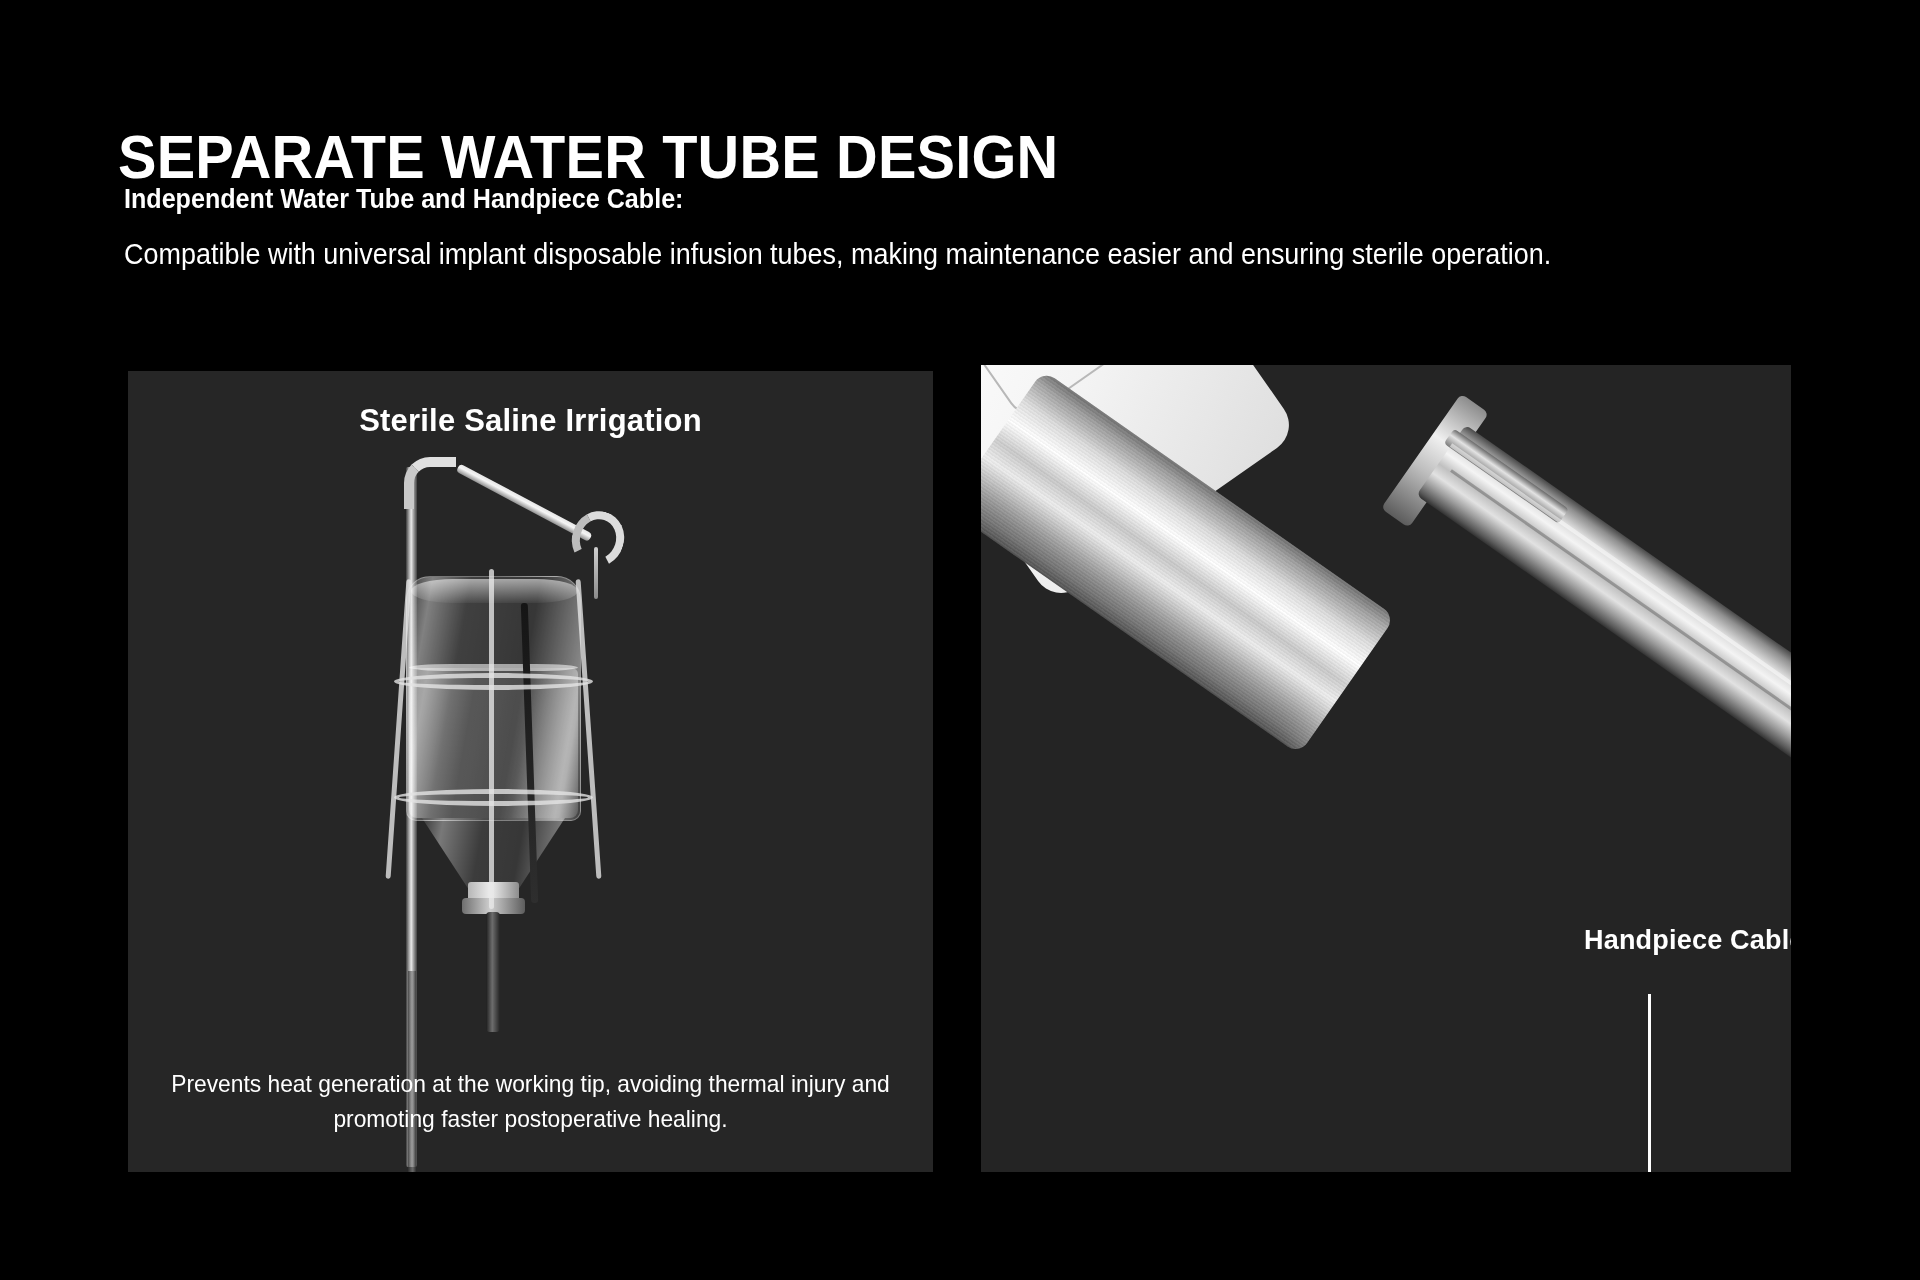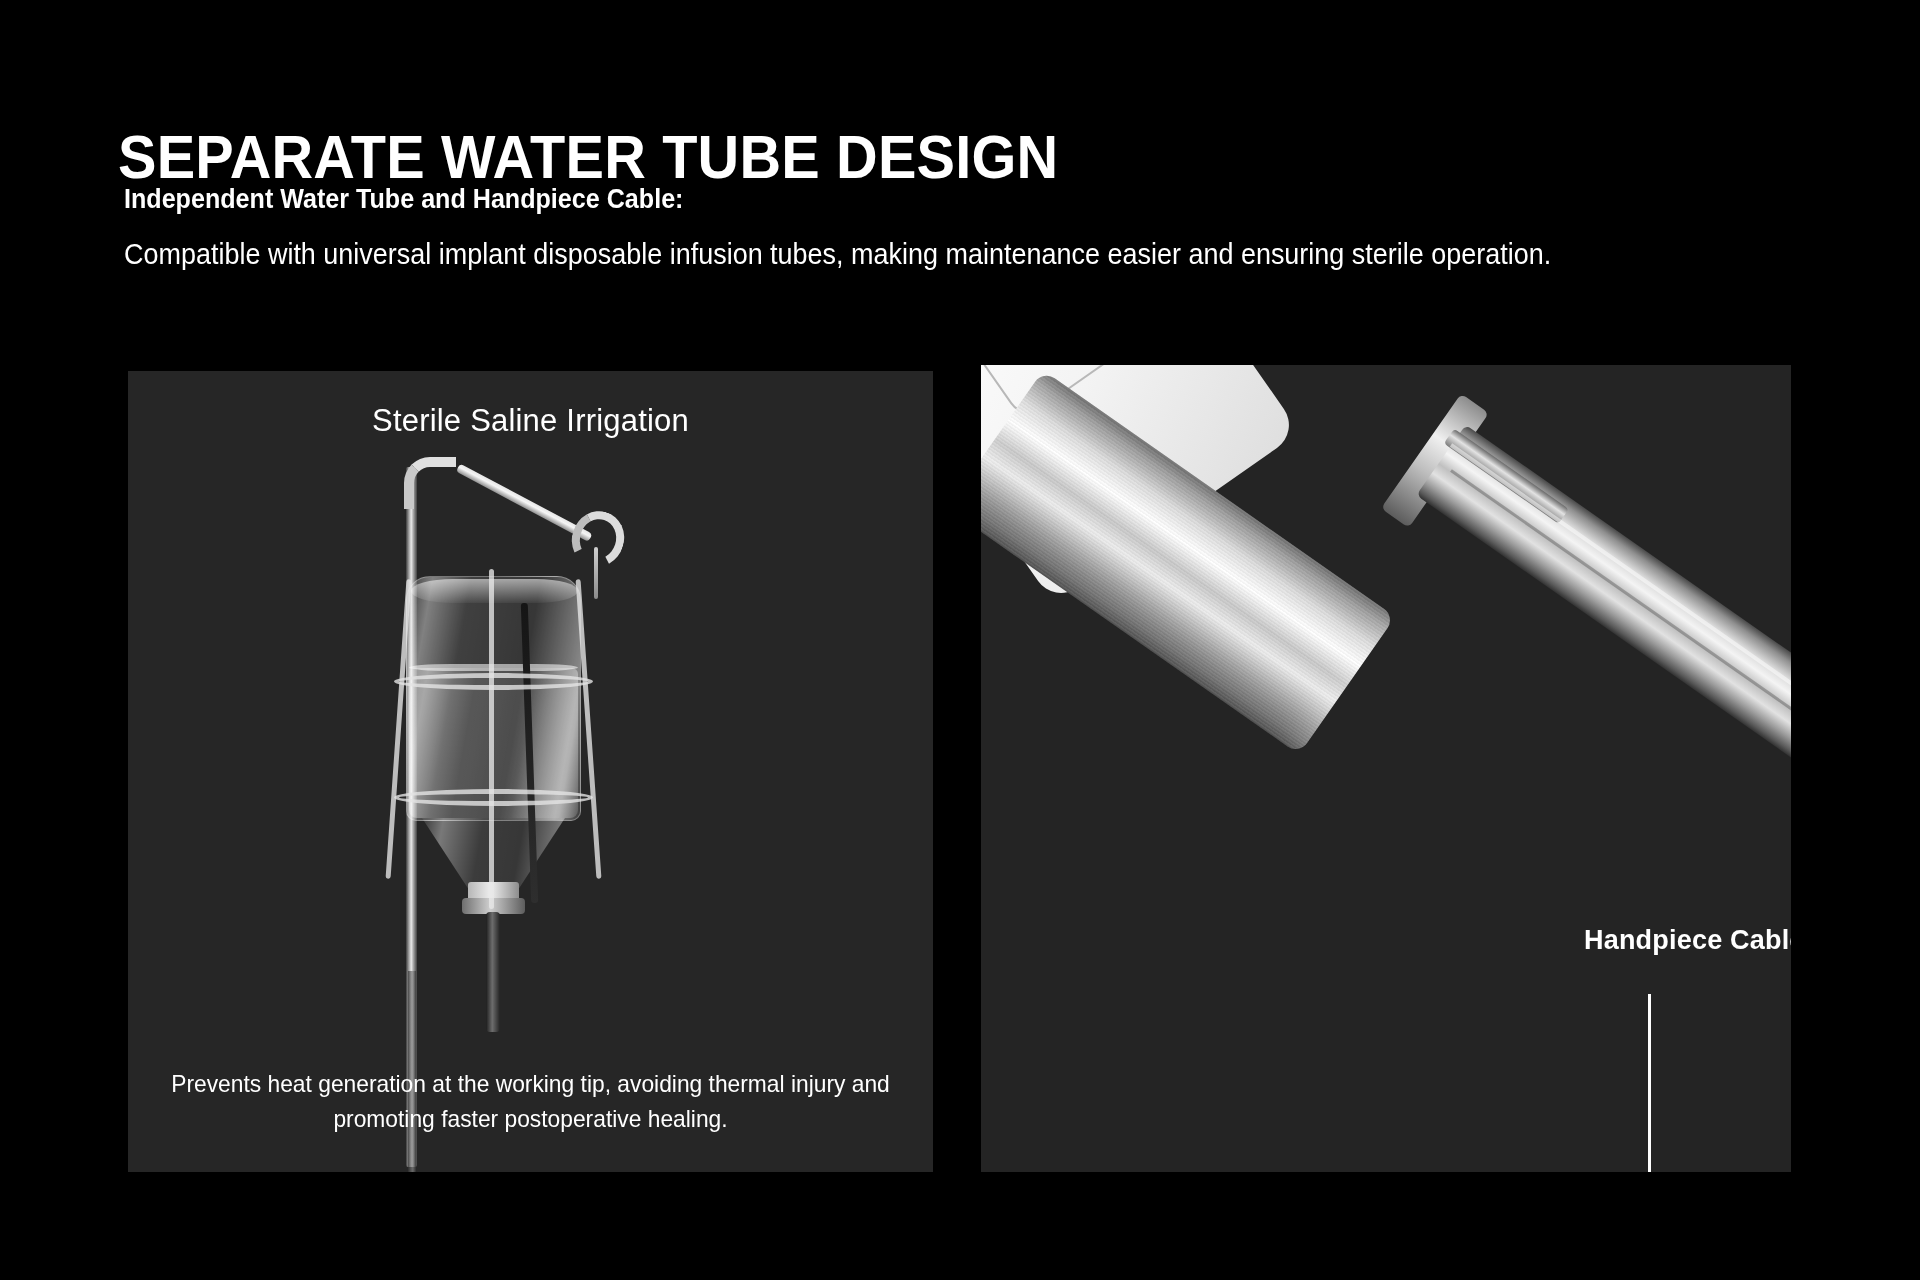--- a/index.html
+++ b/index.html
@@ -76,21 +76,21 @@
     background: #242424;
   }
 
   .panel-heading {
     position: absolute;
     top: 32px;
     left: 0;
     width: 100%;
     text-align: center;
     font-size: 31px;
-    font-weight: 400;
+    font-weight: 700;
     letter-spacing: 0.2px;
     z-index: 6;
   }
 
   .panel-caption {
     position: absolute;
     bottom: 36px;
     left: 0;
     width: 100%;
     text-align: center;

